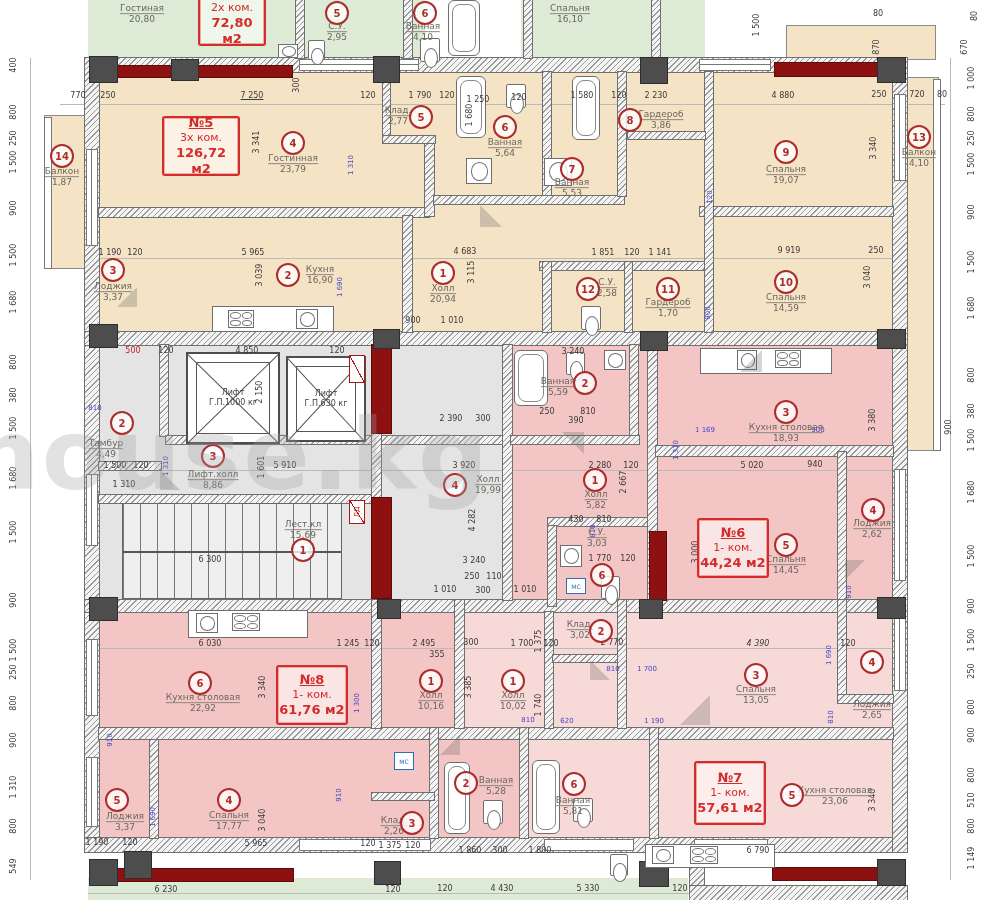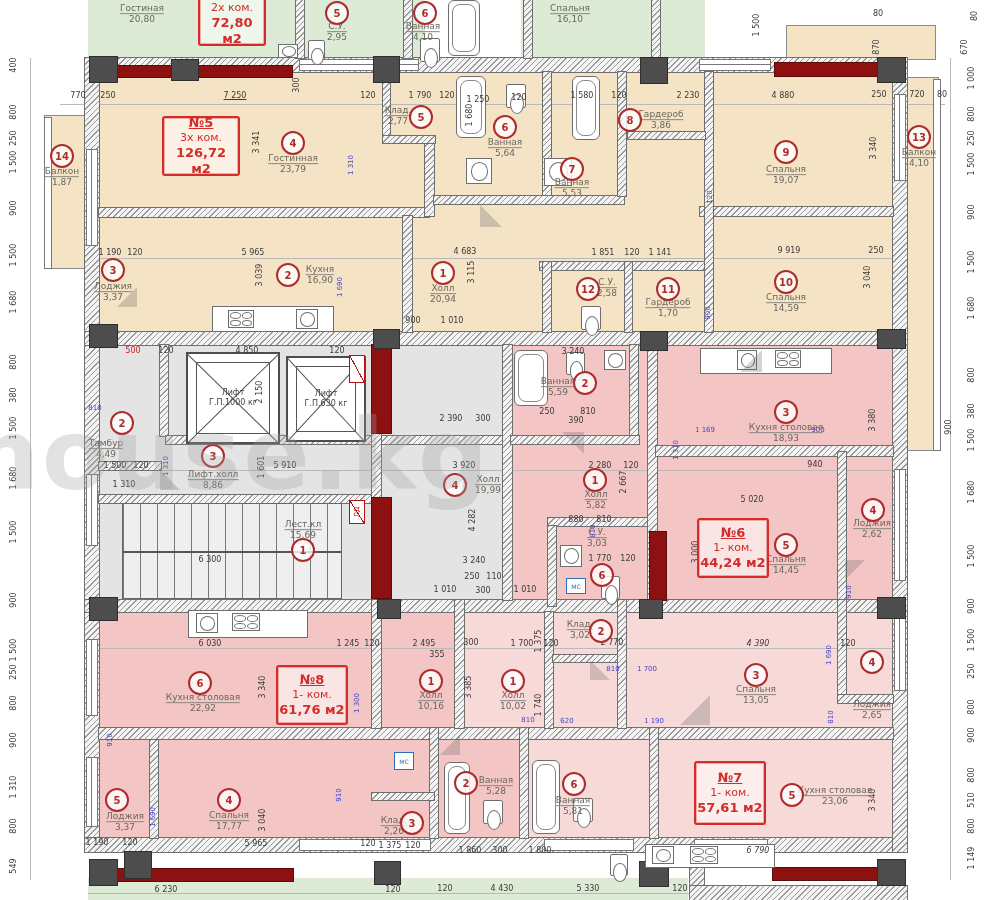--- a/index.html
+++ b/index.html
@@ -478,29 +478,29 @@
       <div class="nm">Ванная</div>
       <div>5,28</div>
     </div>
     <div class="circle" style="left: 412px; top: 823px; z-index: 18;">3</div>
     <div class="roomtext" style="left: 394px; top: 826px; z-index: 17;">
       <div class="nm">Клад.</div>
       <div>2,26</div>
     </div>
     <div class="dim" style="left: 78px; top: 96px; z-index: 15;">770</div>
     <div class="dim" style="left: 108px; top: 96px; z-index: 15;">250</div>
-    <div class="dim" style="left: 235px; top: 96px; z-index: 15; text-decoration: underline;">7 250</div>
+    <div class="dim" style="left: 252px; top: 96px; z-index: 15; text-decoration: underline;">7 250</div>
     <div class="dim" style="left: 368px; top: 96px; z-index: 15;">120</div>
     <div class="dim" style="left: 420px; top: 96px; z-index: 15;">1 790</div>
     <div class="dim" style="left: 447px; top: 96px; z-index: 15;">120</div>
     <div class="dim" style="left: 478px; top: 100px; z-index: 15;">1 250</div>
     <div class="dim" style="left: 519px; top: 98px; z-index: 15;">120</div>
     <div class="dim" style="left: 582px; top: 96px; z-index: 15;">1 580</div>
     <div class="dim" style="left: 619px; top: 96px; z-index: 15;">120</div>
-    <div class="dim" style="left: 688px; top: 96px; z-index: 15;">2 230</div>
+    <div class="dim" style="left: 656px; top: 96px; z-index: 15;">2 230</div>
     <div class="dim" style="left: 783px; top: 96px; z-index: 15;">4 880</div>
     <div class="dim" style="left: 879px; top: 95px; z-index: 15;">250</div>
     <div class="dim" style="left: 917px; top: 95px; z-index: 15;">720</div>
     <div class="dim" style="left: 942px; top: 95px; z-index: 15;">80</div>
     <div class="dim rot" style="left: 470px; top: 115px; z-index: 15;">1 680</div>
     <div class="dim rot" style="left: 297px; top: 85px; z-index: 15;">300</div>
     <div class="dim rot" style="left: 757px; top: 25px; z-index: 15;">1 500</div>
     <div class="dim rot" style="left: 877px; top: 47px; z-index: 15;">870</div>
     <div class="dim" style="left: 878px; top: 14px; z-index: 15;">80</div>
     <div class="dim rot" style="left: 965px; top: 47px; z-index: 15;">670</div>
@@ -528,23 +528,23 @@
     <div class="dim" style="left: 573px; top: 352px; z-index: 15;">3 240</div>
     <div class="dim rot" style="left: 260px; top: 392px; z-index: 15;">2 150</div>
     <div class="dim rot" style="left: 262px; top: 467px; z-index: 15;">1 601</div>
     <div class="dim" style="left: 115px; top: 466px; z-index: 15;">1 500</div>
     <div class="dim" style="left: 141px; top: 466px; z-index: 15;">120</div>
     <div class="dim" style="left: 285px; top: 466px; z-index: 15;">5 910</div>
     <div class="dim" style="left: 124px; top: 485px; z-index: 15;">1 310</div>
     <div class="dim" style="left: 464px; top: 466px; z-index: 15;">3 920</div>
     <div class="dim" style="left: 600px; top: 466px; z-index: 15;">2 280</div>
     <div class="dim" style="left: 631px; top: 466px; z-index: 15;">120</div>
-    <div class="dim" style="left: 752px; top: 466px; z-index: 15; margin-top: 34px;">5 020</div>
+    <div class="dim" style="left: 752px; top: 466px; z-index: 15;">5 020</div>
     <div class="dim" style="left: 815px; top: 465px; z-index: 15;">940</div>
-    <div class="dim" style="left: 576px; top: 520px; z-index: 15;">880</div>
+    <div class="dim" style="left: 576px; top: 520px; z-index: 15;">430</div>
     <div class="dim" style="left: 604px; top: 520px; z-index: 15;">810</div>
     <div class="dim" style="left: 210px; top: 560px; z-index: 15;">6 300</div>
     <div class="dim" style="left: 474px; top: 561px; z-index: 15;">3 240</div>
     <div class="dim" style="left: 600px; top: 559px; z-index: 15;">1 770</div>
     <div class="dim" style="left: 628px; top: 559px; z-index: 15;">120</div>
     <div class="dim" style="left: 472px; top: 577px; z-index: 15;">250</div>
     <div class="dim" style="left: 494px; top: 577px; z-index: 15;">110</div>
     <div class="dim" style="left: 445px; top: 590px; z-index: 15;">1 010</div>
     <div class="dim" style="left: 483px; top: 591px; z-index: 15;">300</div>
     <div class="dim" style="left: 525px; top: 590px; z-index: 15;">1 010</div>
@@ -576,21 +576,21 @@
     <div class="dim" style="left: 437px; top: 655px; z-index: 15;">355</div>
     <div class="dim" style="left: 97px; top: 843px; z-index: 15;">1 190</div>
     <div class="dim" style="left: 130px; top: 843px; z-index: 15;">120</div>
     <div class="dim" style="left: 256px; top: 844px; z-index: 15;">5 965</div>
     <div class="dim" style="left: 368px; top: 844px; z-index: 15;">120</div>
     <div class="dim" style="left: 390px; top: 846px; z-index: 15;">1 375</div>
     <div class="dim" style="left: 413px; top: 846px; z-index: 15;">120</div>
     <div class="dim" style="left: 470px; top: 851px; z-index: 15;">1 860</div>
     <div class="dim" style="left: 500px; top: 851px; z-index: 15;">300</div>
     <div class="dim" style="left: 540px; top: 851px; z-index: 15;">1 800</div>
-    <div class="dim" style="left: 758px; top: 851px; z-index: 15; font-style: italic;">6 790</div>
+    <div class="dim" style="left: 758px; top: 851px; z-index: 15;">6 790</div>
     <div class="dim" style="left: 166px; top: 890px; z-index: 15;">6 230</div>
     <div class="dim" style="left: 393px; top: 890px; z-index: 15;">120</div>
     <div class="dim" style="left: 445px; top: 889px; z-index: 15;">120</div>
     <div class="dim" style="left: 502px; top: 889px; z-index: 15;">4 430</div>
     <div class="dim" style="left: 588px; top: 889px; z-index: 15;">5 330</div>
     <div class="dim" style="left: 680px; top: 889px; z-index: 15;">120</div>
     <div class="dim rot b" style="left: 351px; top: 165px; z-index: 15;">1 310</div>
     <div class="dim rot b" style="left: 340px; top: 287px; z-index: 15;">1 690</div>
     <div class="dim rot b" style="left: 166px; top: 466px; z-index: 15;">1 310</div>
     <div class="dim rot b" style="left: 339px; top: 795px; z-index: 15;">910</div>

